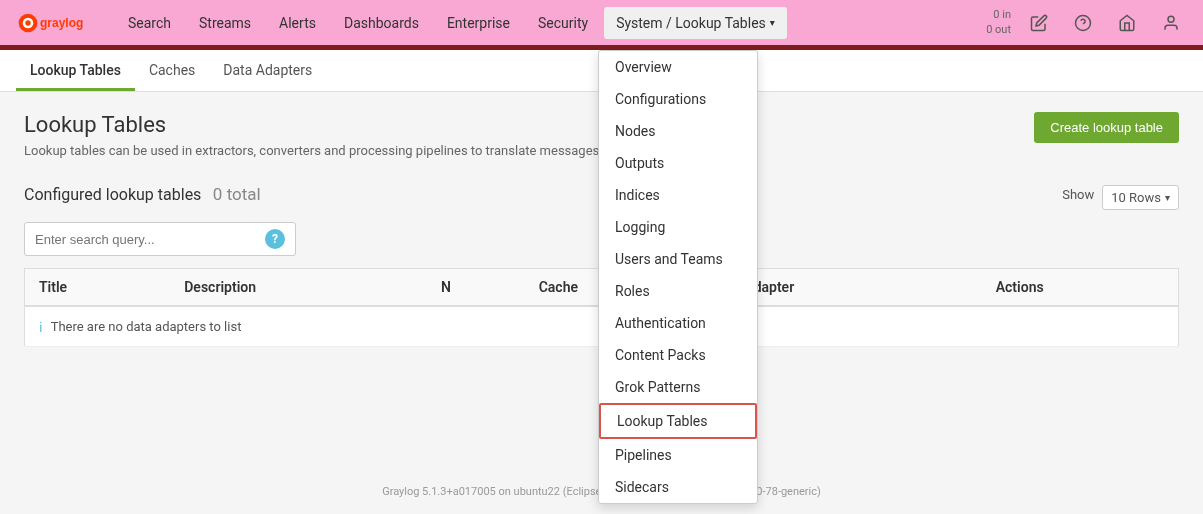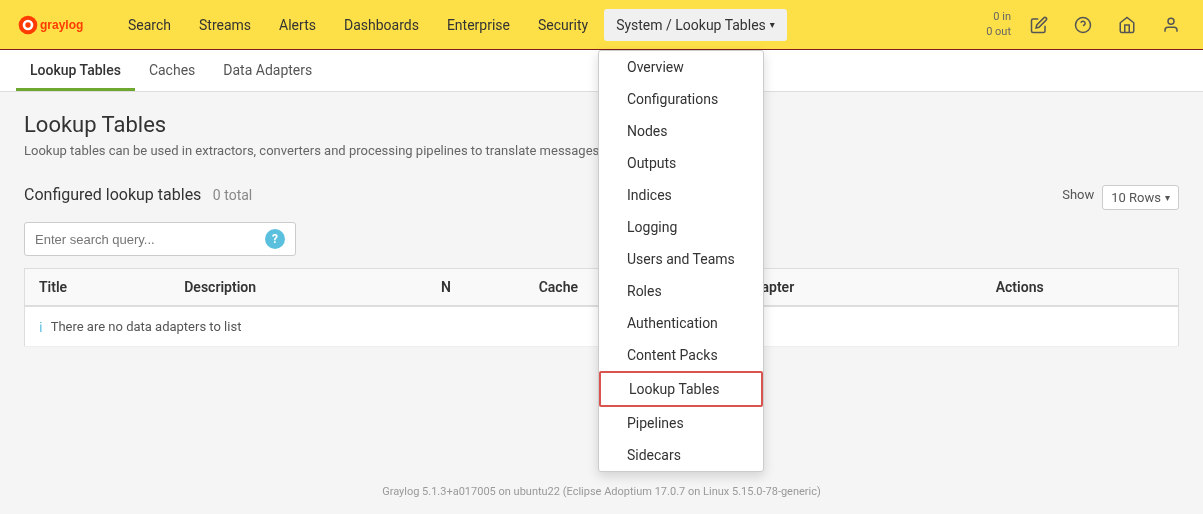--- a/index.html
+++ b/index.html
@@ -1,21 +1,21 @@
 <!DOCTYPE html>
 <html><head>
   <meta charset="utf-8">
   <style>
     * { box-sizing: border-box; margin: 0; padding: 0; }
     body { font-family: -apple-system, BlinkMacSystemFont, 'Segoe UI', Roboto, sans-serif; font-size: 14px; background: #f5f5f5; color: #333; }
 
     
     .top-nav {
-      background: #fde047;
-      border-bottom: 1px solid #7f1d1d;
+      background: #f9a8d4;
+      border-bottom: 5px solid #7f1d1d;
       display: flex;
       align-items: center;
       padding: 0 16px;
       height: 50px;
       position: relative;
       z-index: 100;
     }
     .logo {
       margin-right: 20px;
       display: flex;
@@ -108,21 +108,21 @@
       align-items: center;
       justify-content: space-between;
       margin-bottom: 12px;
     }
     .section-title {
       font-size: 16px;
       font-weight: 400;
       color: #333;
     }
     .section-count {
-      font-size: 14px;
+      font-size: 17px;
       color: #888;
       margin-left: 8px;
     }
     .show-control {
       display: flex;
       align-items: center;
       gap: 8px;
       font-size: 13px;
       color: #555;
     }
@@ -229,21 +229,21 @@
       top: 50px;
       left: 598px;
       background: #fff;
       border: 1px solid #ccc;
       border-radius: 3px;
       box-shadow: 0 4px 12px rgba(0,0,0,0.15);
       min-width: 160px;
       z-index: 200;
     }
     .dropdown-item {
-      padding: 8px 28px;
+      padding: 8px 16px;
       cursor: pointer;
       font-size: 14px;
       color: #333;
       white-space: nowrap;
     }
     .dropdown-item.highlighted {
       background: #fff;
       border: 2px solid #d9534f;
       border-radius: 2px;
       color: #333;
@@ -326,38 +326,40 @@
   <div class="dropdown-item">Overview</div>
   <div class="dropdown-item">Configurations</div>
   <div class="dropdown-item">Nodes</div>
   <div class="dropdown-item">Outputs</div>
   <div class="dropdown-item">Indices</div>
   <div class="dropdown-item">Logging</div>
   <div class="dropdown-item">Users and Teams</div>
   <div class="dropdown-item">Roles</div>
   <div class="dropdown-item">Authentication</div>
   <div class="dropdown-item">Content Packs</div>
+  <div class="dropdown-item">Grok Patterns</div>
   <div class="dropdown-item highlighted">Lookup Tables</div>
   <div class="dropdown-item">Pipelines</div>
   <div class="dropdown-item">Sidecars</div>
 
 </div>
 
 <div class="sub-nav">
   <div class="sub-nav-item active">Lookup Tables</div>
   <div class="sub-nav-item">Caches</div>
   <div class="sub-nav-item">Data Adapters</div>
 </div>
 
 <div class="page-content">
   <div style="display:flex; justify-content:space-between; align-items:flex-start;">
     <div>
       <h1 class="page-title">Lookup Tables</h1>
       <p class="page-subtitle">Lookup tables can be used in extractors, converters and processing pipelines to translate messages.</p>
     </div>
+    <button class="btn-create">Create lookup table</button>
   </div>
 
   <div class="section-header">
     <div>
       <span class="section-title">Configured lookup tables</span>
       <span class="section-count">0 total</span>
     </div>
     <div class="show-control">
       <span>Show</span>
       <div class="show-dropdown">

